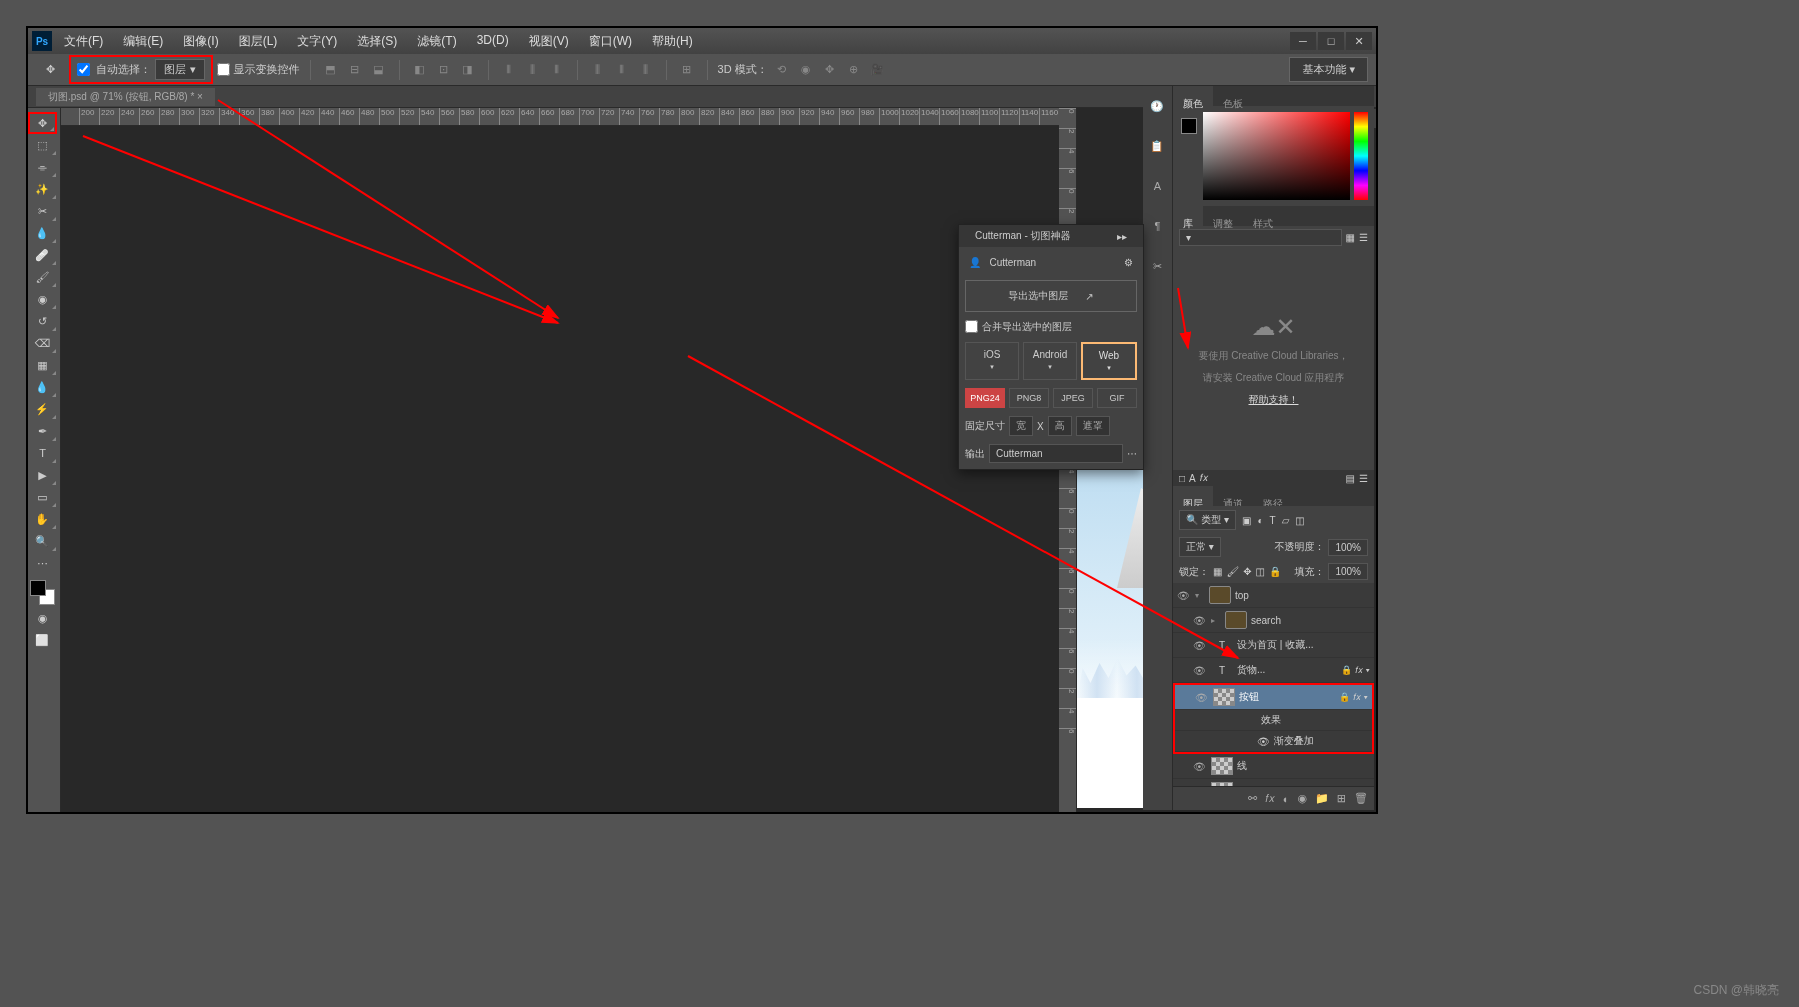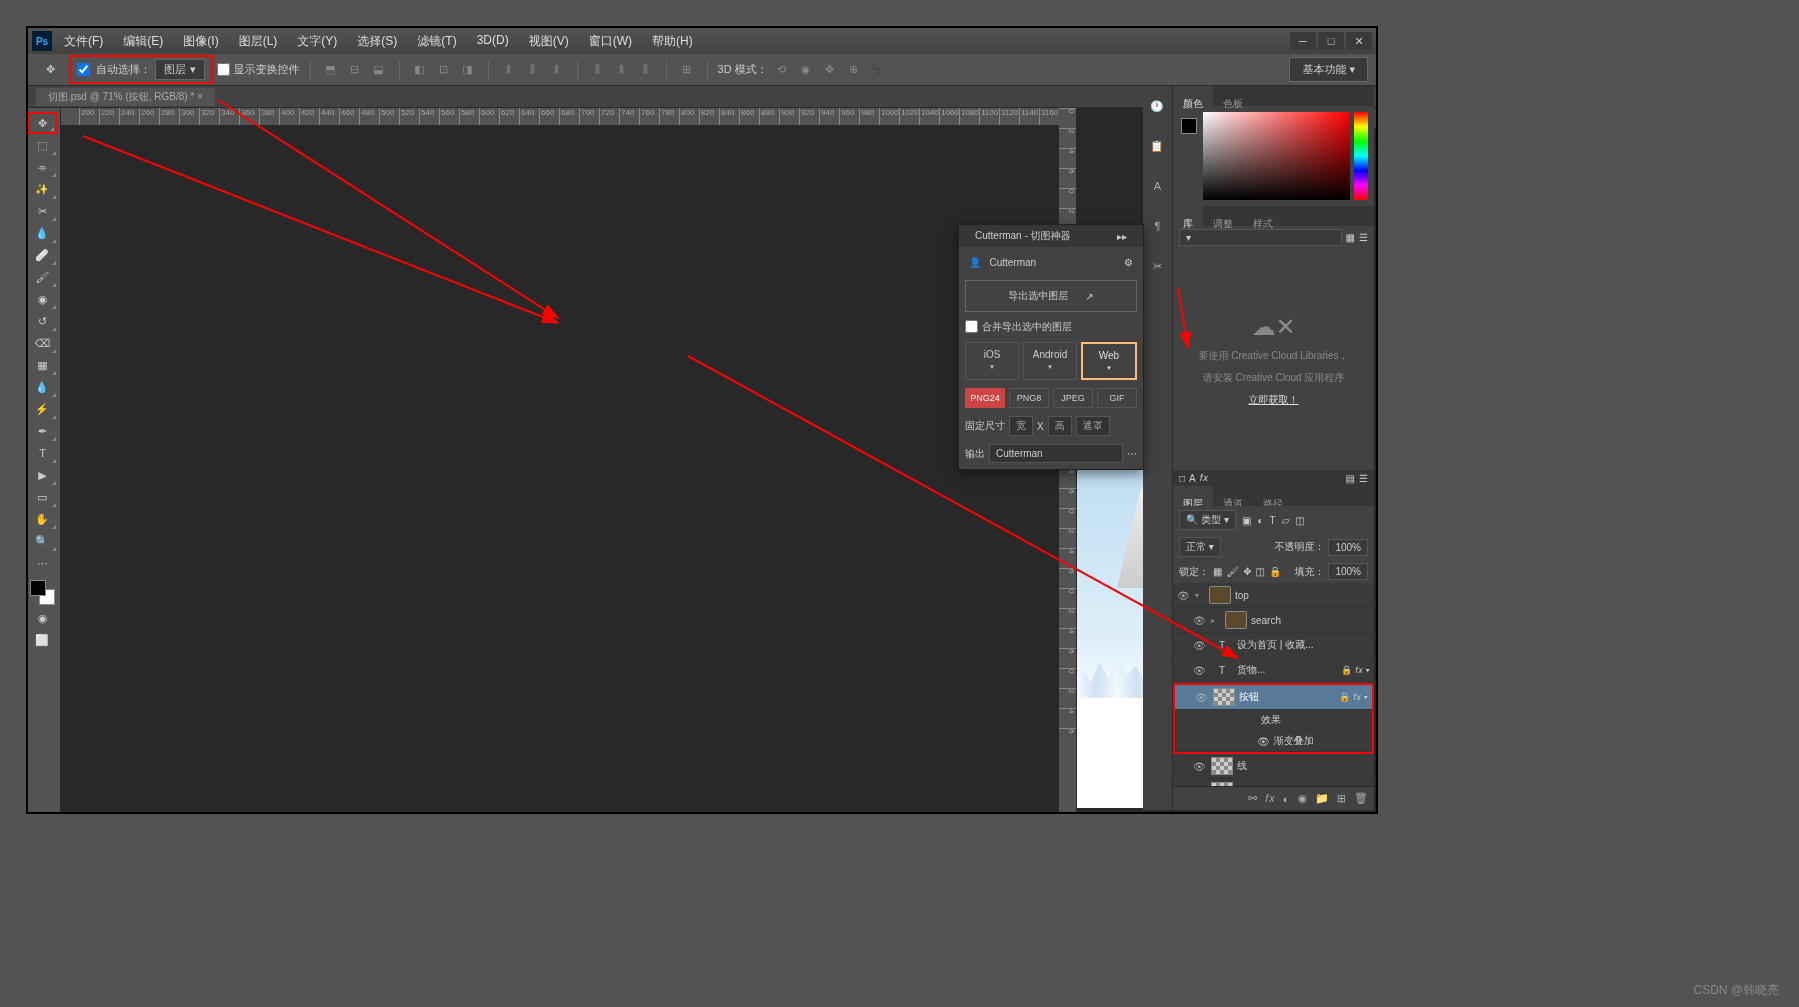--- a/index.html
+++ b/index.html
@@ -348,21 +348,21 @@
       <div class="layers-row">
         <div class="layers-filter" style="flex:1">▾</div>
         <div>▦</div>
         <div>☰</div>
       </div>
       <div class="lib-panel">
         <div class="lib-empty">
           <div style="font-size:24px">☁✕</div>
           <div>要使用 Creative Cloud Libraries，</div>
           <div>请安装 Creative Cloud 应用程序</div>
-          <div class="lib-link">立即获取！</div>
+          <div class="lib-link">帮助支持！</div>
         </div>
       </div>
 
       <div class="layers-panel">
         <div class="layers-row" style="background:#363636;padding:2px 6px">
           <span>□</span>
           <span>A</span>
           <span>𝑓𝑥</span>
           <span style="flex:1"></span>
           <span>▤</span>

